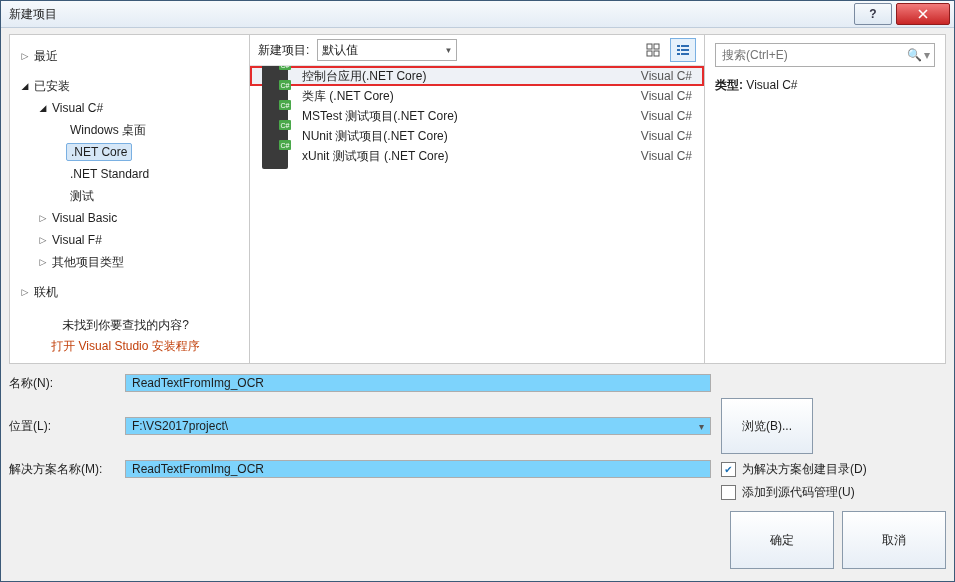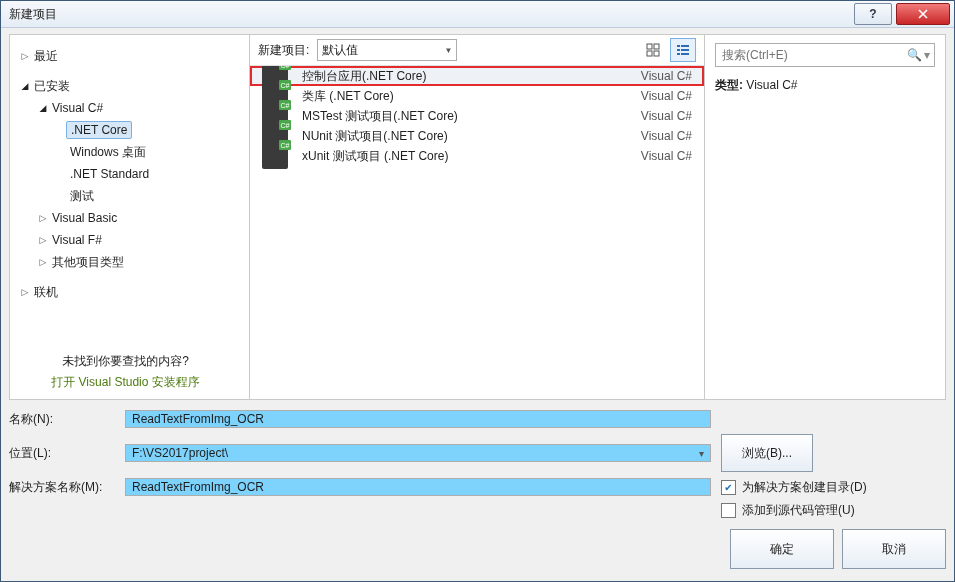--- a/index.html
+++ b/index.html
@@ -38,26 +38,26 @@
   .right-pane .search{height:22px;border:1px solid #adadad;display:flex;align-items:center;padding:0 4px;margin-bottom:10px;}
   .right-pane .search input{border:none;outline:none;flex:1;font-size:12px;}
   .right-pane .meta-row{margin-bottom:8px;}
   .right-pane .desc{line-height:1.6;}
   .bottom{margin-top:10px;}
   .row{display:flex;align-items:center;margin-bottom:6px;gap:10px;}
   .row .lbl{width:106px;}
   .row .input{flex:1;height:18px;border:1px solid #adadad;background:#7dd3fc;padding:0 6px;display:flex;align-items:center;box-sizing:border-box;}
   .row .input.combo .arrow{margin-left:auto;font-size:10px;color:#555;}
   .row .sidecol{width:225px;display:flex;align-items:center;gap:6px;}
-  .btn-std{height:22px;min-width:70px;padding:7px 10px;border:1px solid #8a9aab;background:linear-gradient(#fff,#e7eef6);display:flex;align-items:center;justify-content:center;}
+  .btn-std{height:22px;min-width:70px;padding:16px 10px;border:1px solid #8a9aab;background:linear-gradient(#fff,#e7eef6);display:flex;align-items:center;justify-content:center;}
   .footer{display:flex;justify-content:flex-end;gap:8px;margin-top:10px;}
   .footer .btn-std{min-width:82px;height:24px;}
   .chk{display:flex;align-items:center;gap:6px;}
   .chk .box{width:13px;height:13px;border:1px solid #777;background:#fff;display:flex;align-items:center;justify-content:center;font-size:10px;color:#1a6fb5;}
-  a.link{color:#4d7c0f;text-decoration:none;}
+  a.link{color:#c2410c;text-decoration:none;}
 </style>
 </head>
 <body>
 
 <div class="window">
   <div class="titlebar">
     <span class="title">新建项目</span>
     <div class="btn">?</div>
     <div class="btn close">
       <svg viewBox="0 0 10 10">
@@ -81,25 +81,25 @@
               <span class="label">已安装</span>
             </li>
           <ul>
             <li>
                 <span class="tri down">◢</span>
                 <span class="label">Visual C#</span>
               </li>
             <ul>
               <li>
                   <span class="tri"></span>
+                  <span class="label">Windows 桌面</span>
+                </li>
+              <li>
+                  <span class="tri"></span>
                   <span class="label sel">.NET Core</span>
-                </li>
-              <li>
-                  <span class="tri"></span>
-                  <span class="label">Windows 桌面</span>
                 </li>
               <li>
                   <span class="tri"></span>
                   <span class="label">.NET Standard</span>
                 </li>
               <li>
                   <span class="tri"></span>
                   <span class="label">测试</span>
                 </li>
             </ul>

